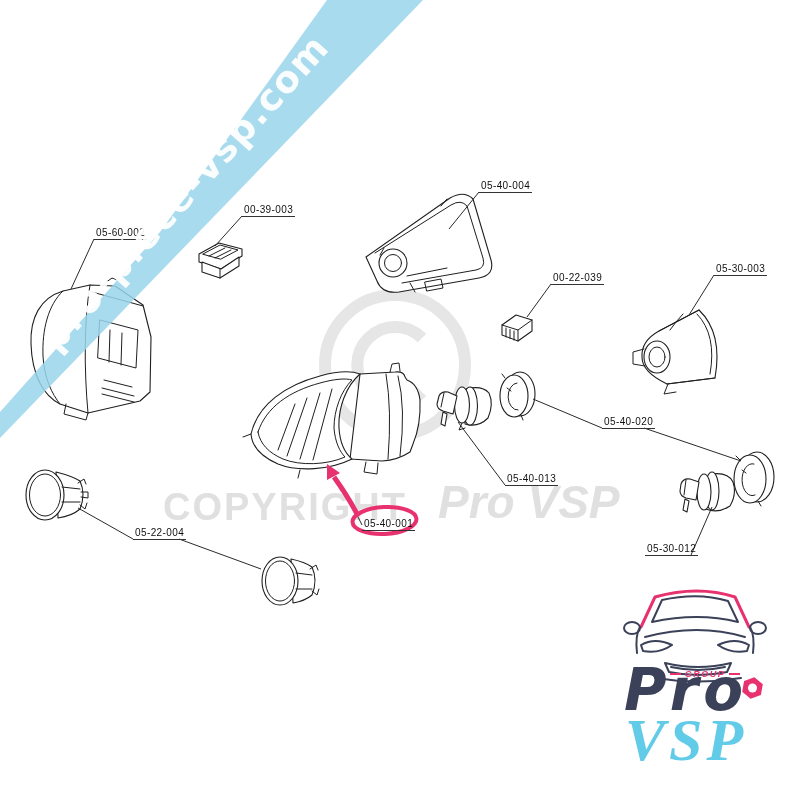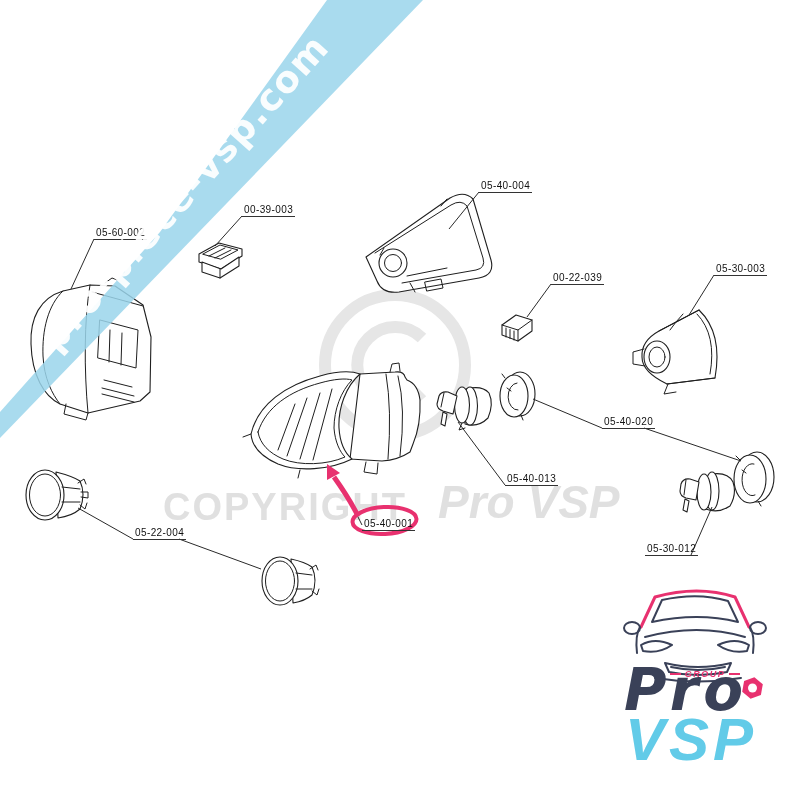--- a/index.html
+++ b/index.html
@@ -18,21 +18,21 @@
                font-family:"DejaVu Sans","Liberation Sans",sans-serif;}
   #group-label{position:absolute;left:669px;top:669px;width:72px;display:flex;align-items:center;
                justify-content:center;gap:4px;z-index:7;color:#e8316f;font-size:9px;font-weight:700;
                font-style:italic;letter-spacing:1.5px;}
   #group-label .dash{width:11px;height:2px;background:#e8316f;}
   #logo-pro{position:absolute;left:624px;top:664px;font-size:58px;line-height:52px;font-weight:800;
             font-style:italic;letter-spacing:5px;color:#3a4158;z-index:6;
             font-family:"DejaVu Sans","Liberation Sans",sans-serif;}
   #logo-vsp{position:absolute;left:625px;top:712px;font-size:60px;line-height:56px;font-weight:800;
             font-style:italic;letter-spacing:4px;color:#62cbe8;z-index:6;
-            font-family:Liberation Sans, sans-serif;}
+            font-family:Liberation Serif, serif;}
   .z1{z-index:1;} .z4{z-index:4;} .z6{z-index:6;}
 </style>
 </head>
 <body>
 
 <div id="canvas">
 
   <svg class="z1" width="800" height="800" viewBox="0 0 800 800">
 
     <g>

